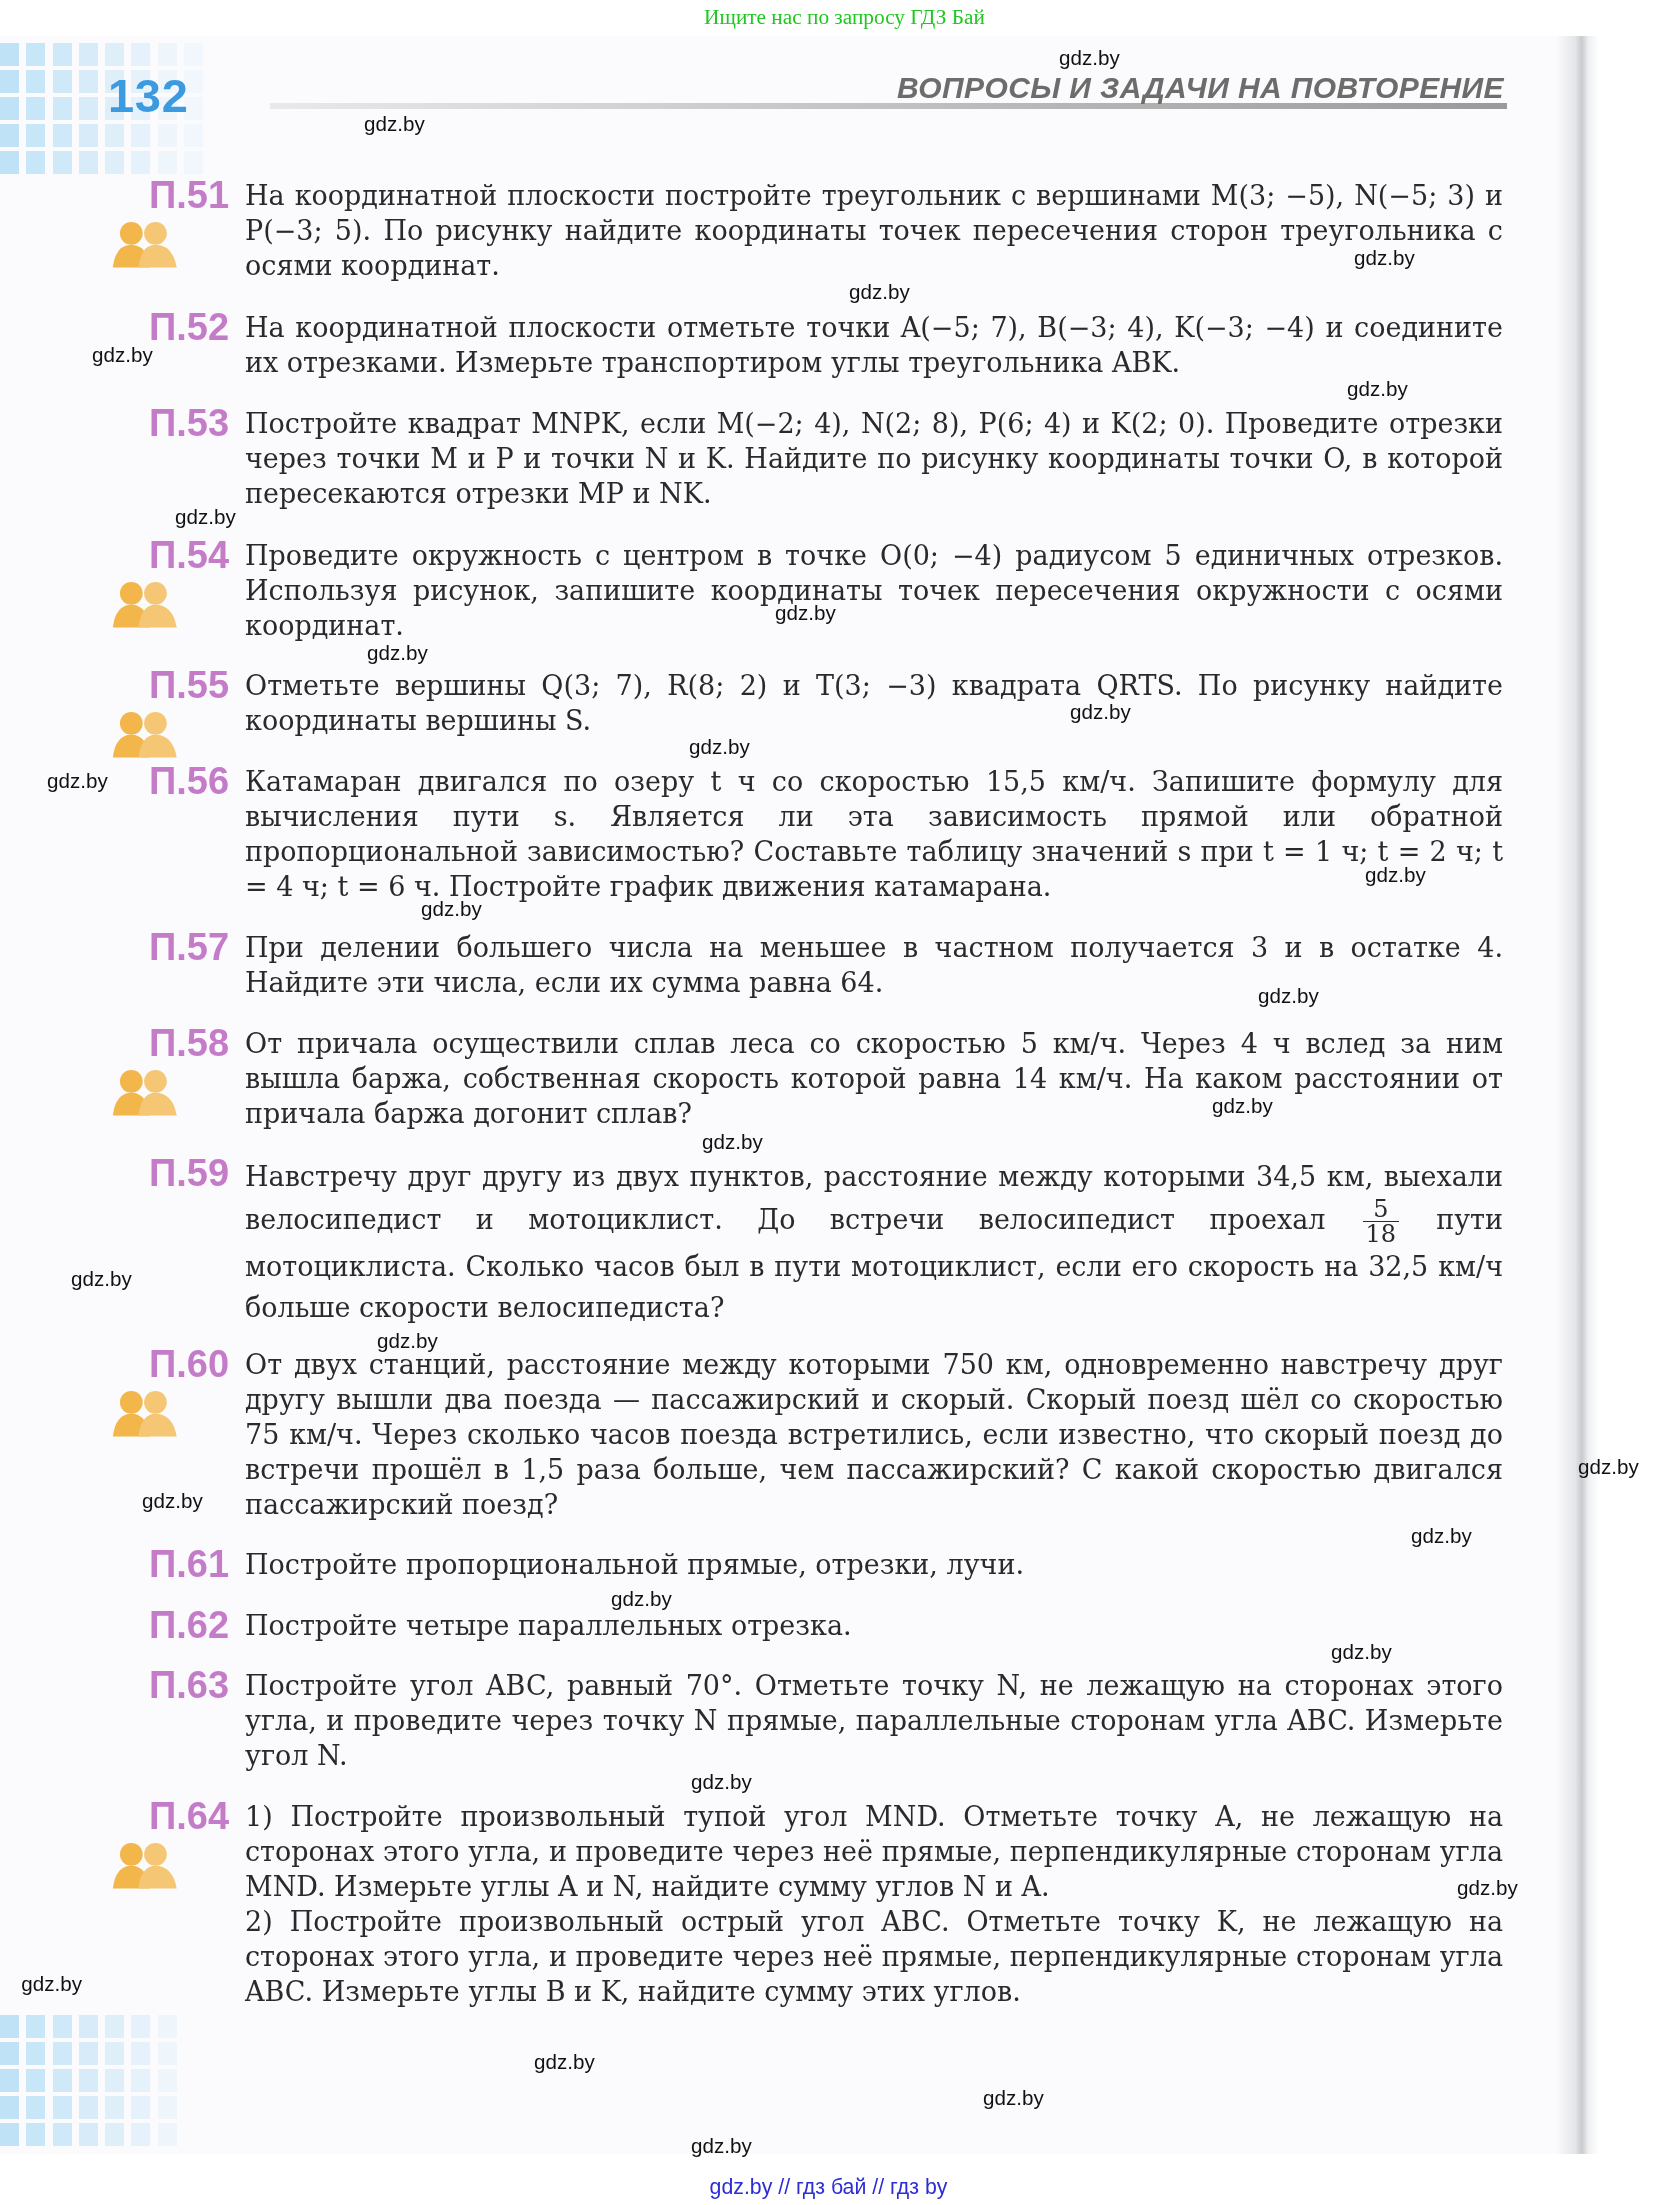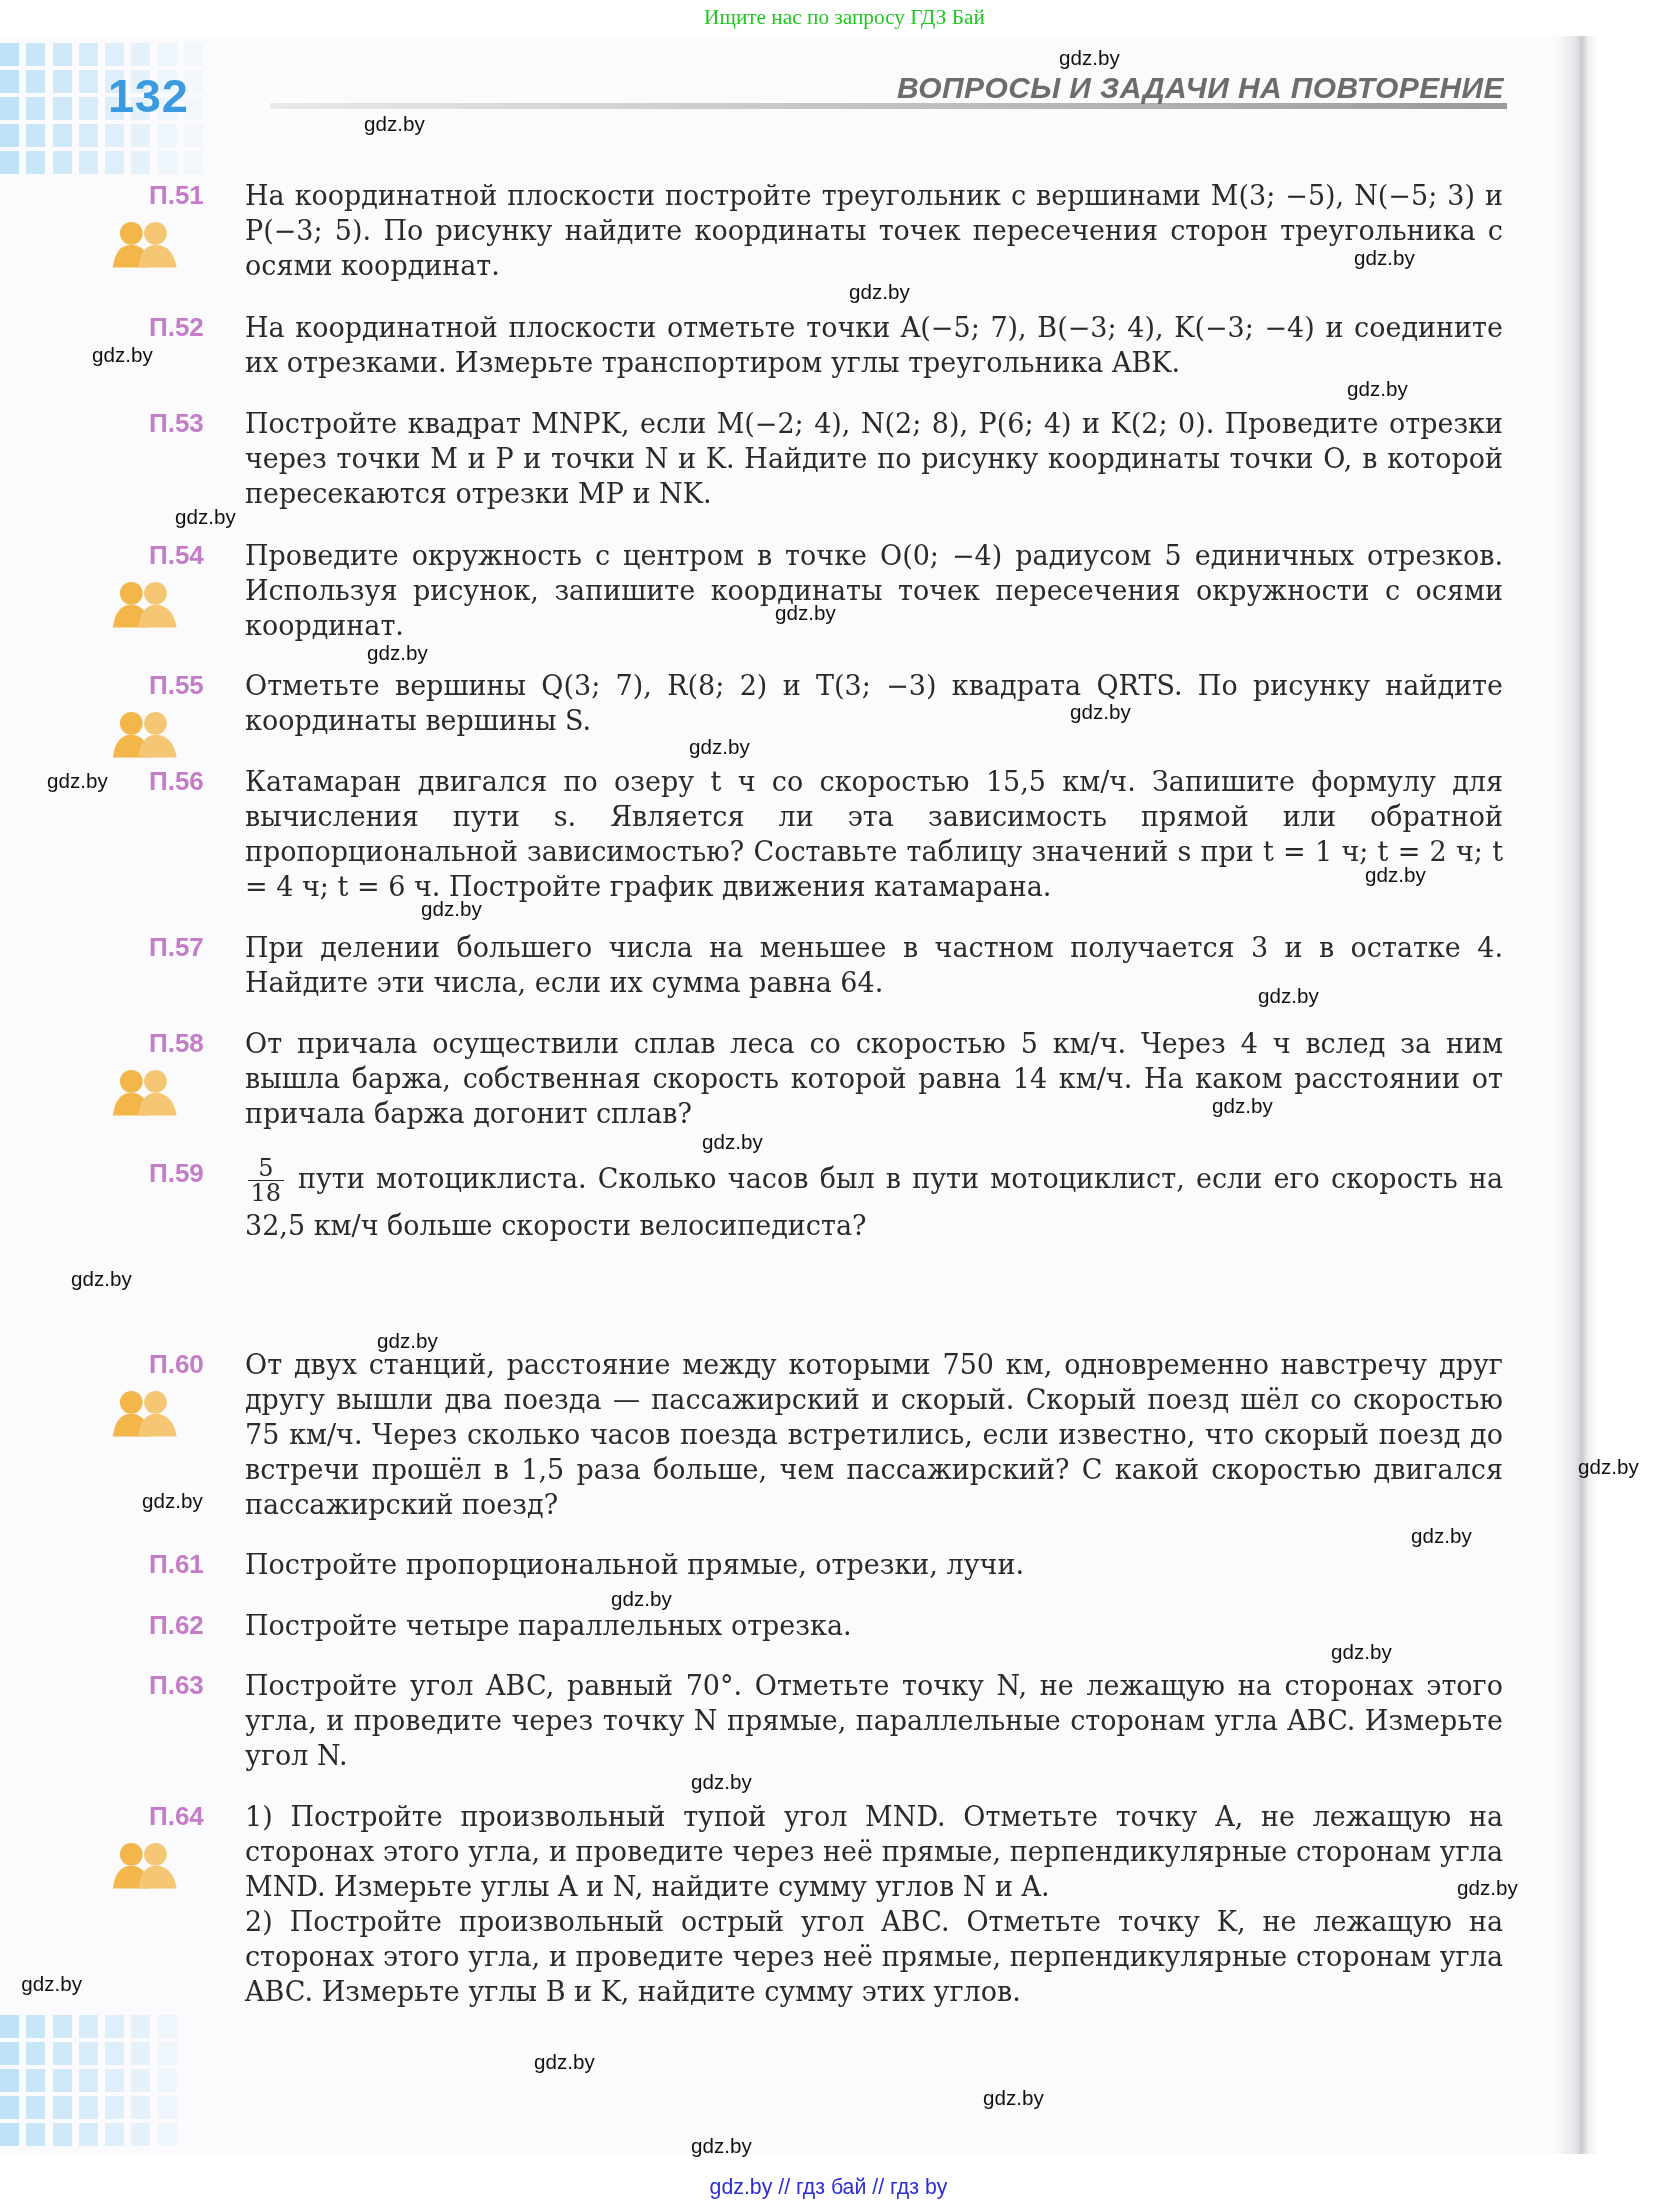--- a/index.html
+++ b/index.html
@@ -40,21 +40,21 @@
     position:absolute; right:153px; top:71px;
     font-family:"Liberation Sans", sans-serif; font-weight:bold; font-style:italic;
     font-size:30px; color:#6c6c6c; letter-spacing:0.4px;
   }
   .task {
     position:absolute; left:0; width:1507px;
   }
   .task-label {
     position:absolute; left:149px; top:0;
     font-family:"Liberation Sans", sans-serif; font-weight:bold;
-    font-size:26px; color:#c47cc8; line-height:34px;
+    font-size:38px; color:#c47cc8; line-height:34px;
   }
   .task-icon {
     position:absolute; left:110px; top:41px; width:71px; height:50px;
   }
   .task-text {
     position:absolute; left:245px; width:1258px; top:0;
     font-size:27px; line-height:35px; color:#2a2a2a;
     text-align:justify;
   }
   .task-text p { margin:0; }
@@ -242,20 +242,21 @@
     </svg>
   <div class="task-text">
       <p>От причала осуществили сплав леса со скоростью 5 км/ч. Через 4 ч вслед за ним вышла баржа, собственная скорость которой равна 14 км/ч. На каком расстоянии от причала баржа догонит сплав?</p>
     </div>
 </div>
 
 <div class="task" style="top:1156px">
   <span class="task-label">П.59</span>
   <div class="task-text" style="line-height:41px;">
     <p>
+      <span>Навстречу друг другу из двух пунктов, расстояние между которыми 34,5 км, выехали велосипедист и мотоциклист. До встречи велосипедист проехал</span>
       <span class="frac"><span class="num">5</span><span class="den">18</span></span>
       <span>пути мотоциклиста. Сколько часов был в пути мотоциклист, если его скорость на 32,5 км/ч больше скорости велосипедиста?</span>
     </p>
   </div>
 </div>
 
 <div class="task" style="top:1347px">
   <span class="task-label">П.60</span>
   <svg class="task-icon" viewBox="0 0 100 70">
       <circle cx="30" cy="20" r="16" fill="#f2b64a"></circle>

